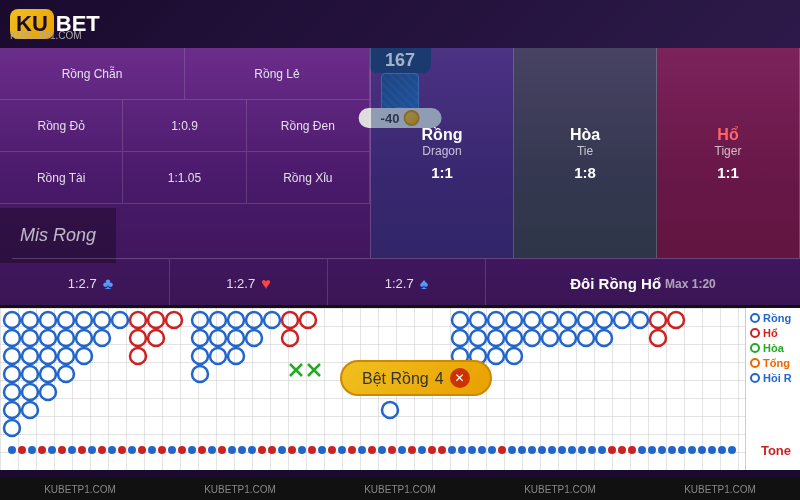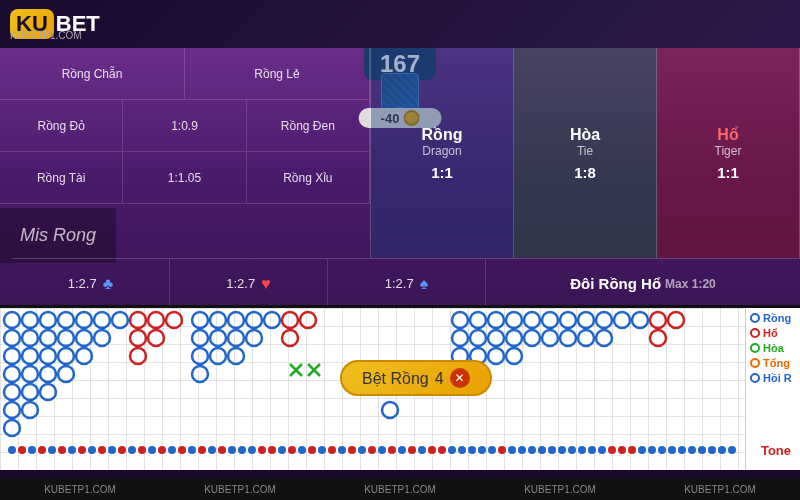--- a/index.html
+++ b/index.html
@@ -49,21 +49,21 @@
       height: 260px;
       background: linear-gradient(180deg, #6b2d8b 0%, #4a1a6b 50%, #3a1555 100%);
     }
 
     
     .score-display {
       position: absolute;
       top: 0; left: 50%; transform: translateX(-50%);
       background: #1a3a6b;
       color: white;
-      font-size: 24px;
+      font-size: 18px;
       font-weight: bold;
       padding: 2px 16px;
       border-radius: 0 0 8px 8px;
       min-width: 50px;
       text-align: center;
     }
 
     
     .card-area {
       position: absolute;

